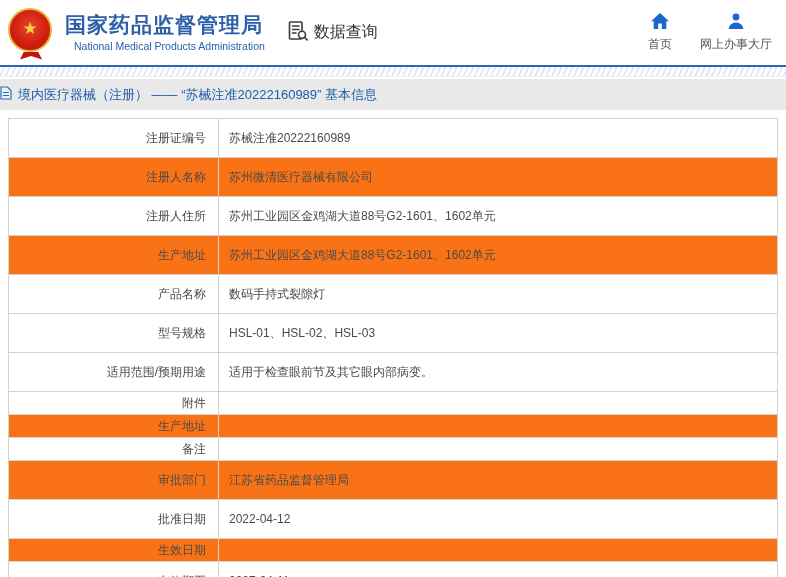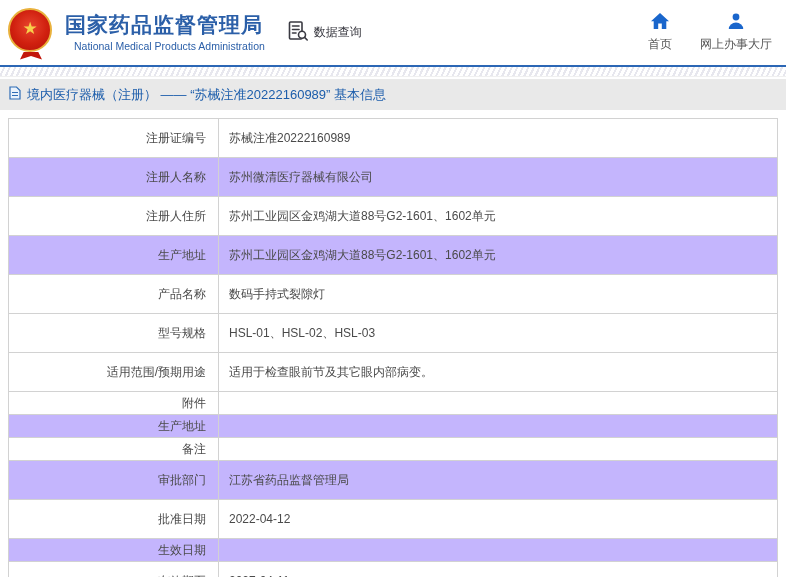--- a/index.html
+++ b/index.html
@@ -33,55 +33,54 @@
     width: 22px; height: 8px; background: #c2170b;
     clip-path: polygon(0 100%, 18% 0, 82% 0, 100% 100%, 50% 55%);
   }
   .org-titles { margin-left: 9px; text-align: center; }
   .org-zh {
     font-size: 21px; font-weight: bold; color: #2b5fa8; letter-spacing: 1px; line-height: 1.15;
   }
   .org-en { font-size: 10.5px; color: #2b5fa8; margin-top: 2px; padding-left: 11px; }
   .section-title {
     margin-left: 22px; display: flex; align-items: center; gap: 5px;
-    font-size: 12px; color: #33333b; font-weight: 500;
+    font-size: 16px; color: #33333b; font-weight: 500;
   }
   .top-nav { margin-left: auto; display: flex; gap: 28px; }
   .nav-item {
     display: flex; flex-direction: column; align-items: center; gap: 4px;
     font-size: 12px; color: #555; cursor: pointer;
   }
 
   
   .blue-line { height: 2px; background: #2c67b5; }
   .hatch-band {
     height: 10px;
     background: repeating-linear-gradient(115deg, #ffffff 0 3px, #e7e7ee 3px 5px);
     border-bottom: 1px solid #f0f0f0;
   }
 
   
   .title-bar {
     height: 31px; margin-top: 2px;
     background: #e9e9e9;
     display: flex; align-items: center; gap: 6px;
-    padding-left: 9px;
     font-size: 13px; color: #1c5dab;
   }
 
   
   .detail-table {
     width: 770px; margin: 8px;
     border-collapse: collapse; table-layout: fixed;
     font-size: 12px; color: #4a4a4a;
   }
   .detail-table td { border: 1px solid #d2d2d2; height: 23px; vertical-align: middle; }
   .label-cell { width: 210px; text-align: right; padding: 2px 12px 2px 4px; white-space: nowrap; }
   .value-cell { padding: 9px 10px; line-height: 20px; word-break: break-all; }
-  tr.alt { background: #c4b5fd; }
+  tr.alt { background: #f97316; }
 </style>
 </head>
 <body>
 
 <div class="page">
 
   <header class="site-header">
     <div class="emblem">
       <div class="emblem-circle">
         <span class="emblem-star">★</span>

